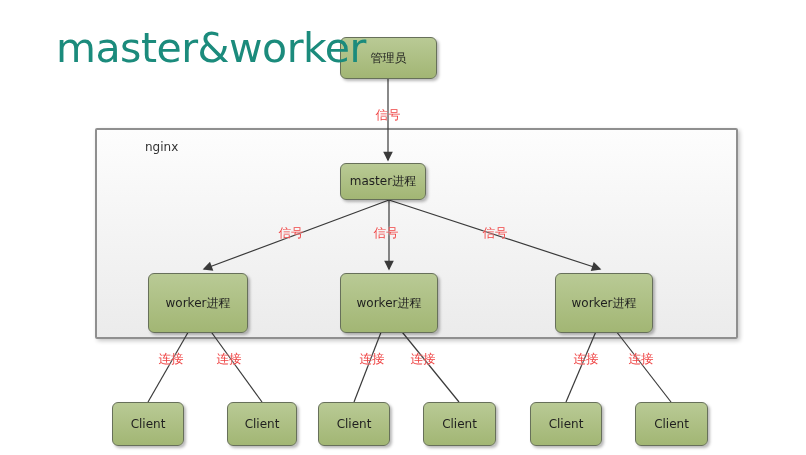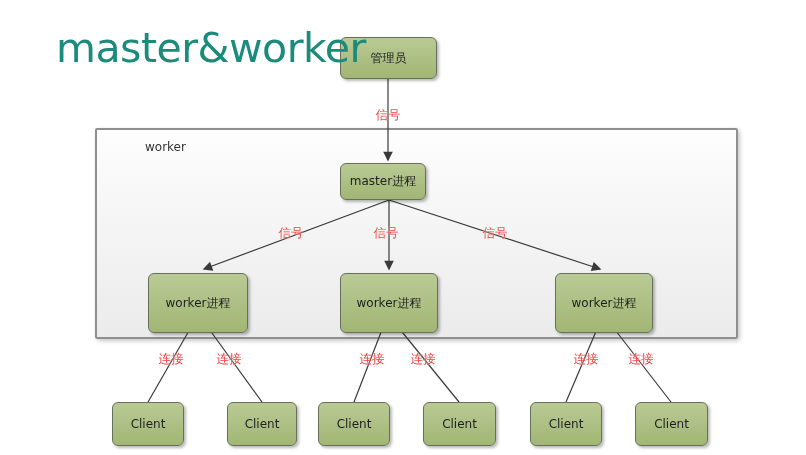--- a/index.html
+++ b/index.html
@@ -91,21 +91,21 @@
   }
 </style>
 </head>
 <body>
 
 <div id="canvas">
 
   <div class="page-title">master&amp;worker</div>
 
   <div class="nginx-container">
-    <div class="nginx-label">worker</div>
+    <div class="nginx-label">nginx</div>
   </div>
 
   <svg class="edges" width="806" height="455" viewBox="0 0 806 455">
     <defs>
       <marker id="arrow" viewBox="0 0 10 10" refX="8.5" refY="5" markerWidth="9" markerHeight="8" orient="auto-start-reverse">
         <path d="M0,0 L10,5 L0,10 z" fill="#3a3a3a"></path>
       </marker>
     </defs>
     <g stroke="#3a3a3a" stroke-width="1.2" fill="none">
       <path d="M388,79 L388,160" marker-end="url(#arrow)"></path>

